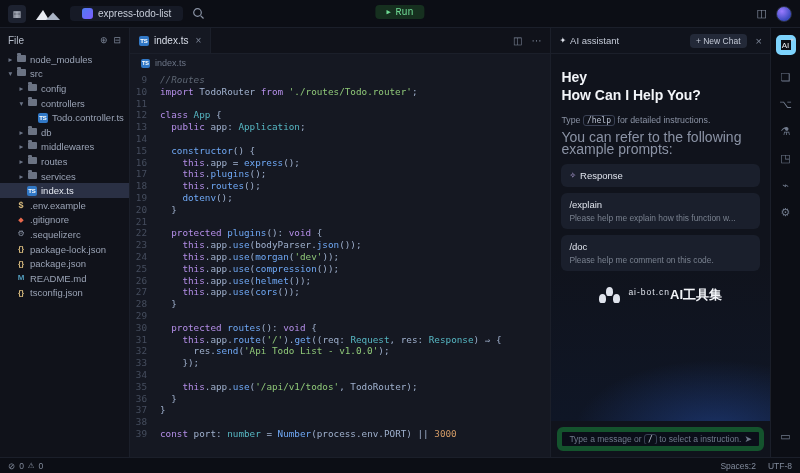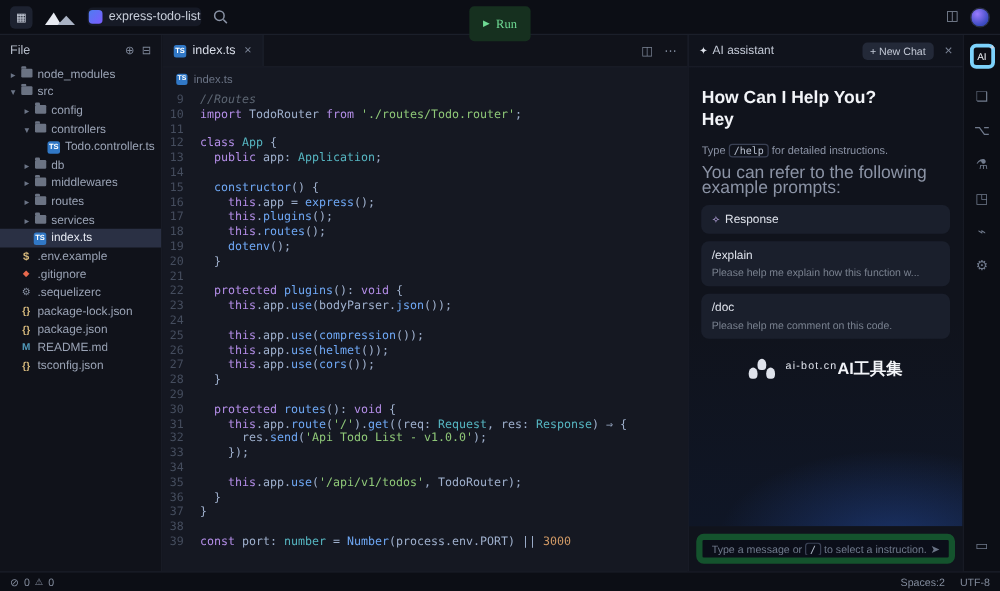--- a/index.html
+++ b/index.html
@@ -8,26 +8,26 @@
 .app{width:800px;height:473px;display:flex;flex-direction:column}
 
 
 .topbar{flex:0 0 28px;display:flex;align-items:center;background:#0c0e15;
   border-bottom:1px solid #1b1f2a;padding:0 8px;position:relative}
 .tb-left{display:flex;align-items:center;gap:9px}
 .menu-btn{width:18px;height:18px;border-radius:4px;background:#1d2230;color:#c7cdd9;
   font-size:9px;display:flex;align-items:center;justify-content:center}
 .logo{display:flex;align-items:center}
 .proj-tab{display:flex;align-items:center;gap:5px;background:#161a26;border-radius:4px;
-  padding:2px 1px;font-size:10px;color:#c7cdd9}
+  padding:2px 12px;font-size:10px;color:#c7cdd9}
 .proj-ico{width:11px;height:11px;border-radius:3px;background:linear-gradient(135deg,#4f7cf0,#7b5cff)}
 .icon-btn{color:#8a93a5;font-size:11px;line-height:1;background:none;border:none;display:flex;align-items:center}
-.run-btn{position:absolute;left:50%;top:5px;transform:translateX(-50%);height:28px;
+.run-btn{position:absolute;left:50%;top:5px;transform:translateX(-50%);height:14px;
   background:#16301f;border:none;border-radius:4px;color:#6fdb94;font-size:10px;
-  display:flex;align-items:center;gap:5px;padding:0 11px;font-family:Liberation Serif, serif}
+  display:flex;align-items:center;gap:5px;padding:0 11px;font-family:Liberation Mono, monospace}
 .run-btn .play{font-size:7px}
 .tb-right{margin-left:auto;display:flex;align-items:center;gap:9px}
 .avatar{width:16px;height:16px;border-radius:50%;background:radial-gradient(circle at 35% 30%,#9a7bff,#3b4ac0 70%);border:1px solid #2a3044}
 
 
 .main{flex:1;display:flex;min-height:0}
 
 
 .sidebar{flex:0 0 130px;background:#10121a;border-right:1px solid #1b1f2a;display:flex;flex-direction:column;min-height:0}
 .sb-head{flex:0 0 24px;display:flex;align-items:center;padding:0 8px;font-size:10px;color:#b6bdca}
@@ -104,21 +104,21 @@
 .input-box{height:24px;border:5px solid #14532d;border-radius:6px;background:rgba(10,14,24,.75);
   display:flex;align-items:center;gap:3px;padding:0 7px}
 .ph{font-size:8.5px;color:#707a8c;white-space:nowrap;overflow:hidden}
 .send{margin-left:auto;color:#6b7486;font-size:9px}
 
 
 .rightstrip{flex:0 0 30px;background:#0c0e15;border-left:1px solid #1b1f2a;display:flex;
   flex-direction:column;align-items:center;padding:7px 0 6px}
 .sicon{width:24px;height:24px;display:flex;align-items:center;justify-content:center;
   color:#707a8c;font-size:11px;margin-bottom:3px}
-.sicon.active{width:20px;height:20px;border:3px solid #7dd3fc;border-radius:5px;color:#eef1f6;
+.sicon.active{width:20px;height:20px;border:5px solid #7dd3fc;border-radius:5px;color:#eef1f6;
   font-size:8px;font-weight:normal;margin-bottom:10px;position:relative}
 .sicon.active::after{content:"✦";position:absolute;top:-4px;right:-4px;font-size:6px;font-weight:normal;color:#c9d1e0}
 .strip-bottom{margin-top:auto}
 
 
 .statusbar{flex:0 0 16px;border-top:1px solid #1b1f2a;background:#0c0e15;display:flex;
   align-items:center;padding:0 8px;font-size:8.5px;color:#828b9c;gap:4px}
 .sb-right{margin-left:auto;display:flex;gap:12px}
 </style>
 </head>
@@ -282,21 +282,21 @@
           <div class="cl"><span class="ln">14</span><span class="lc"></span></div>
           <div class="cl"><span class="ln">15</span><span class="lc"><span class="tk-p">  </span><span class="tk-f">constructor</span><span class="tk-p">() {</span></span></div>
           <div class="cl"><span class="ln">16</span><span class="lc"><span class="tk-p">    </span><span class="tk-k">this</span><span class="tk-p">.app = </span><span class="tk-f">express</span><span class="tk-p">();</span></span></div>
           <div class="cl"><span class="ln">17</span><span class="lc"><span class="tk-p">    </span><span class="tk-k">this</span><span class="tk-p">.</span><span class="tk-f">plugins</span><span class="tk-p">();</span></span></div>
           <div class="cl"><span class="ln">18</span><span class="lc"><span class="tk-p">    </span><span class="tk-k">this</span><span class="tk-p">.</span><span class="tk-f">routes</span><span class="tk-p">();</span></span></div>
           <div class="cl"><span class="ln">19</span><span class="lc"><span class="tk-p">    </span><span class="tk-f">dotenv</span><span class="tk-p">();</span></span></div>
           <div class="cl"><span class="ln">20</span><span class="lc"><span class="tk-p">  }</span></span></div>
           <div class="cl"><span class="ln">21</span><span class="lc"></span></div>
           <div class="cl"><span class="ln">22</span><span class="lc"><span class="tk-p">  </span><span class="tk-k">protected </span><span class="tk-f">plugins</span><span class="tk-p">(): </span><span class="tk-k">void</span><span class="tk-p"> {</span></span></div>
           <div class="cl"><span class="ln">23</span><span class="lc"><span class="tk-p">    </span><span class="tk-k">this</span><span class="tk-p">.app.</span><span class="tk-f">use</span><span class="tk-p">(bodyParser.</span><span class="tk-f">json</span><span class="tk-p">());</span></span></div>
-          <div class="cl"><span class="ln">24</span></div>
+          <div class="cl"><span class="ln">24</span><span class="lc"><span class="tk-p">    </span><span class="tk-k">this</span><span class="tk-p">.app.</span><span class="tk-f">use</span><span class="tk-p">(</span><span class="tk-f">morgan</span><span class="tk-p">(</span><span class="tk-s">'dev'</span><span class="tk-p">));</span></span></div>
           <div class="cl"><span class="ln">25</span><span class="lc"><span class="tk-p">    </span><span class="tk-k">this</span><span class="tk-p">.app.</span><span class="tk-f">use</span><span class="tk-p">(</span><span class="tk-f">compression</span><span class="tk-p">());</span></span></div>
           <div class="cl"><span class="ln">26</span><span class="lc"><span class="tk-p">    </span><span class="tk-k">this</span><span class="tk-p">.app.</span><span class="tk-f">use</span><span class="tk-p">(</span><span class="tk-f">helmet</span><span class="tk-p">());</span></span></div>
           <div class="cl"><span class="ln">27</span><span class="lc"><span class="tk-p">    </span><span class="tk-k">this</span><span class="tk-p">.app.</span><span class="tk-f">use</span><span class="tk-p">(</span><span class="tk-f">cors</span><span class="tk-p">());</span></span></div>
           <div class="cl"><span class="ln">28</span><span class="lc"><span class="tk-p">  }</span></span></div>
           <div class="cl"><span class="ln">29</span><span class="lc"></span></div>
           <div class="cl"><span class="ln">30</span><span class="lc"><span class="tk-p">  </span><span class="tk-k">protected </span><span class="tk-f">routes</span><span class="tk-p">(): </span><span class="tk-k">void</span><span class="tk-p"> {</span></span></div>
           <div class="cl"><span class="ln">31</span><span class="lc"><span class="tk-p">    </span><span class="tk-k">this</span><span class="tk-p">.app.</span><span class="tk-f">route</span><span class="tk-p">(</span><span class="tk-s">'/'</span><span class="tk-p">).</span><span class="tk-f">get</span><span class="tk-p">((req: </span><span class="tk-t">Request</span><span class="tk-p">, res: </span><span class="tk-t">Response</span><span class="tk-p">) ⇒ {</span></span></div>
           <div class="cl"><span class="ln">32</span><span class="lc"><span class="tk-p">      res.</span><span class="tk-f">send</span><span class="tk-p">(</span><span class="tk-s">'Api Todo List - v1.0.0'</span><span class="tk-p">);</span></span></div>
           <div class="cl"><span class="ln">33</span><span class="lc"><span class="tk-p">    });</span></span></div>
           <div class="cl"><span class="ln">34</span><span class="lc"></span></div>
@@ -309,22 +309,22 @@
     </div>
 
     <div class="aipanel">
       <div class="ai-head">
         <span class="ai-sparkle">✦</span>
         <span>AI  assistant</span>
         <button class="new-chat">+ New Chat</button>
         <span class="ai-close">×</span>
       </div>
       <div class="ai-body">
+        <div class="greet">Hey</div>
         <div class="greet">How Can I Help You?</div>
-        <div class="greet">Hey</div>
         <div class="help-line">
           <span>Type </span><span class="chip">/help</span><span> for detailed instructions.</span>
         </div>
         <div class="intro">You can refer to the following example prompts:</div>
         <div class="cards" id="prompt-cards">
             <div class="card">
               <div class="card-t">
                 <span class="csp">✧</span>
                 <span>Response</span>
               </div>

